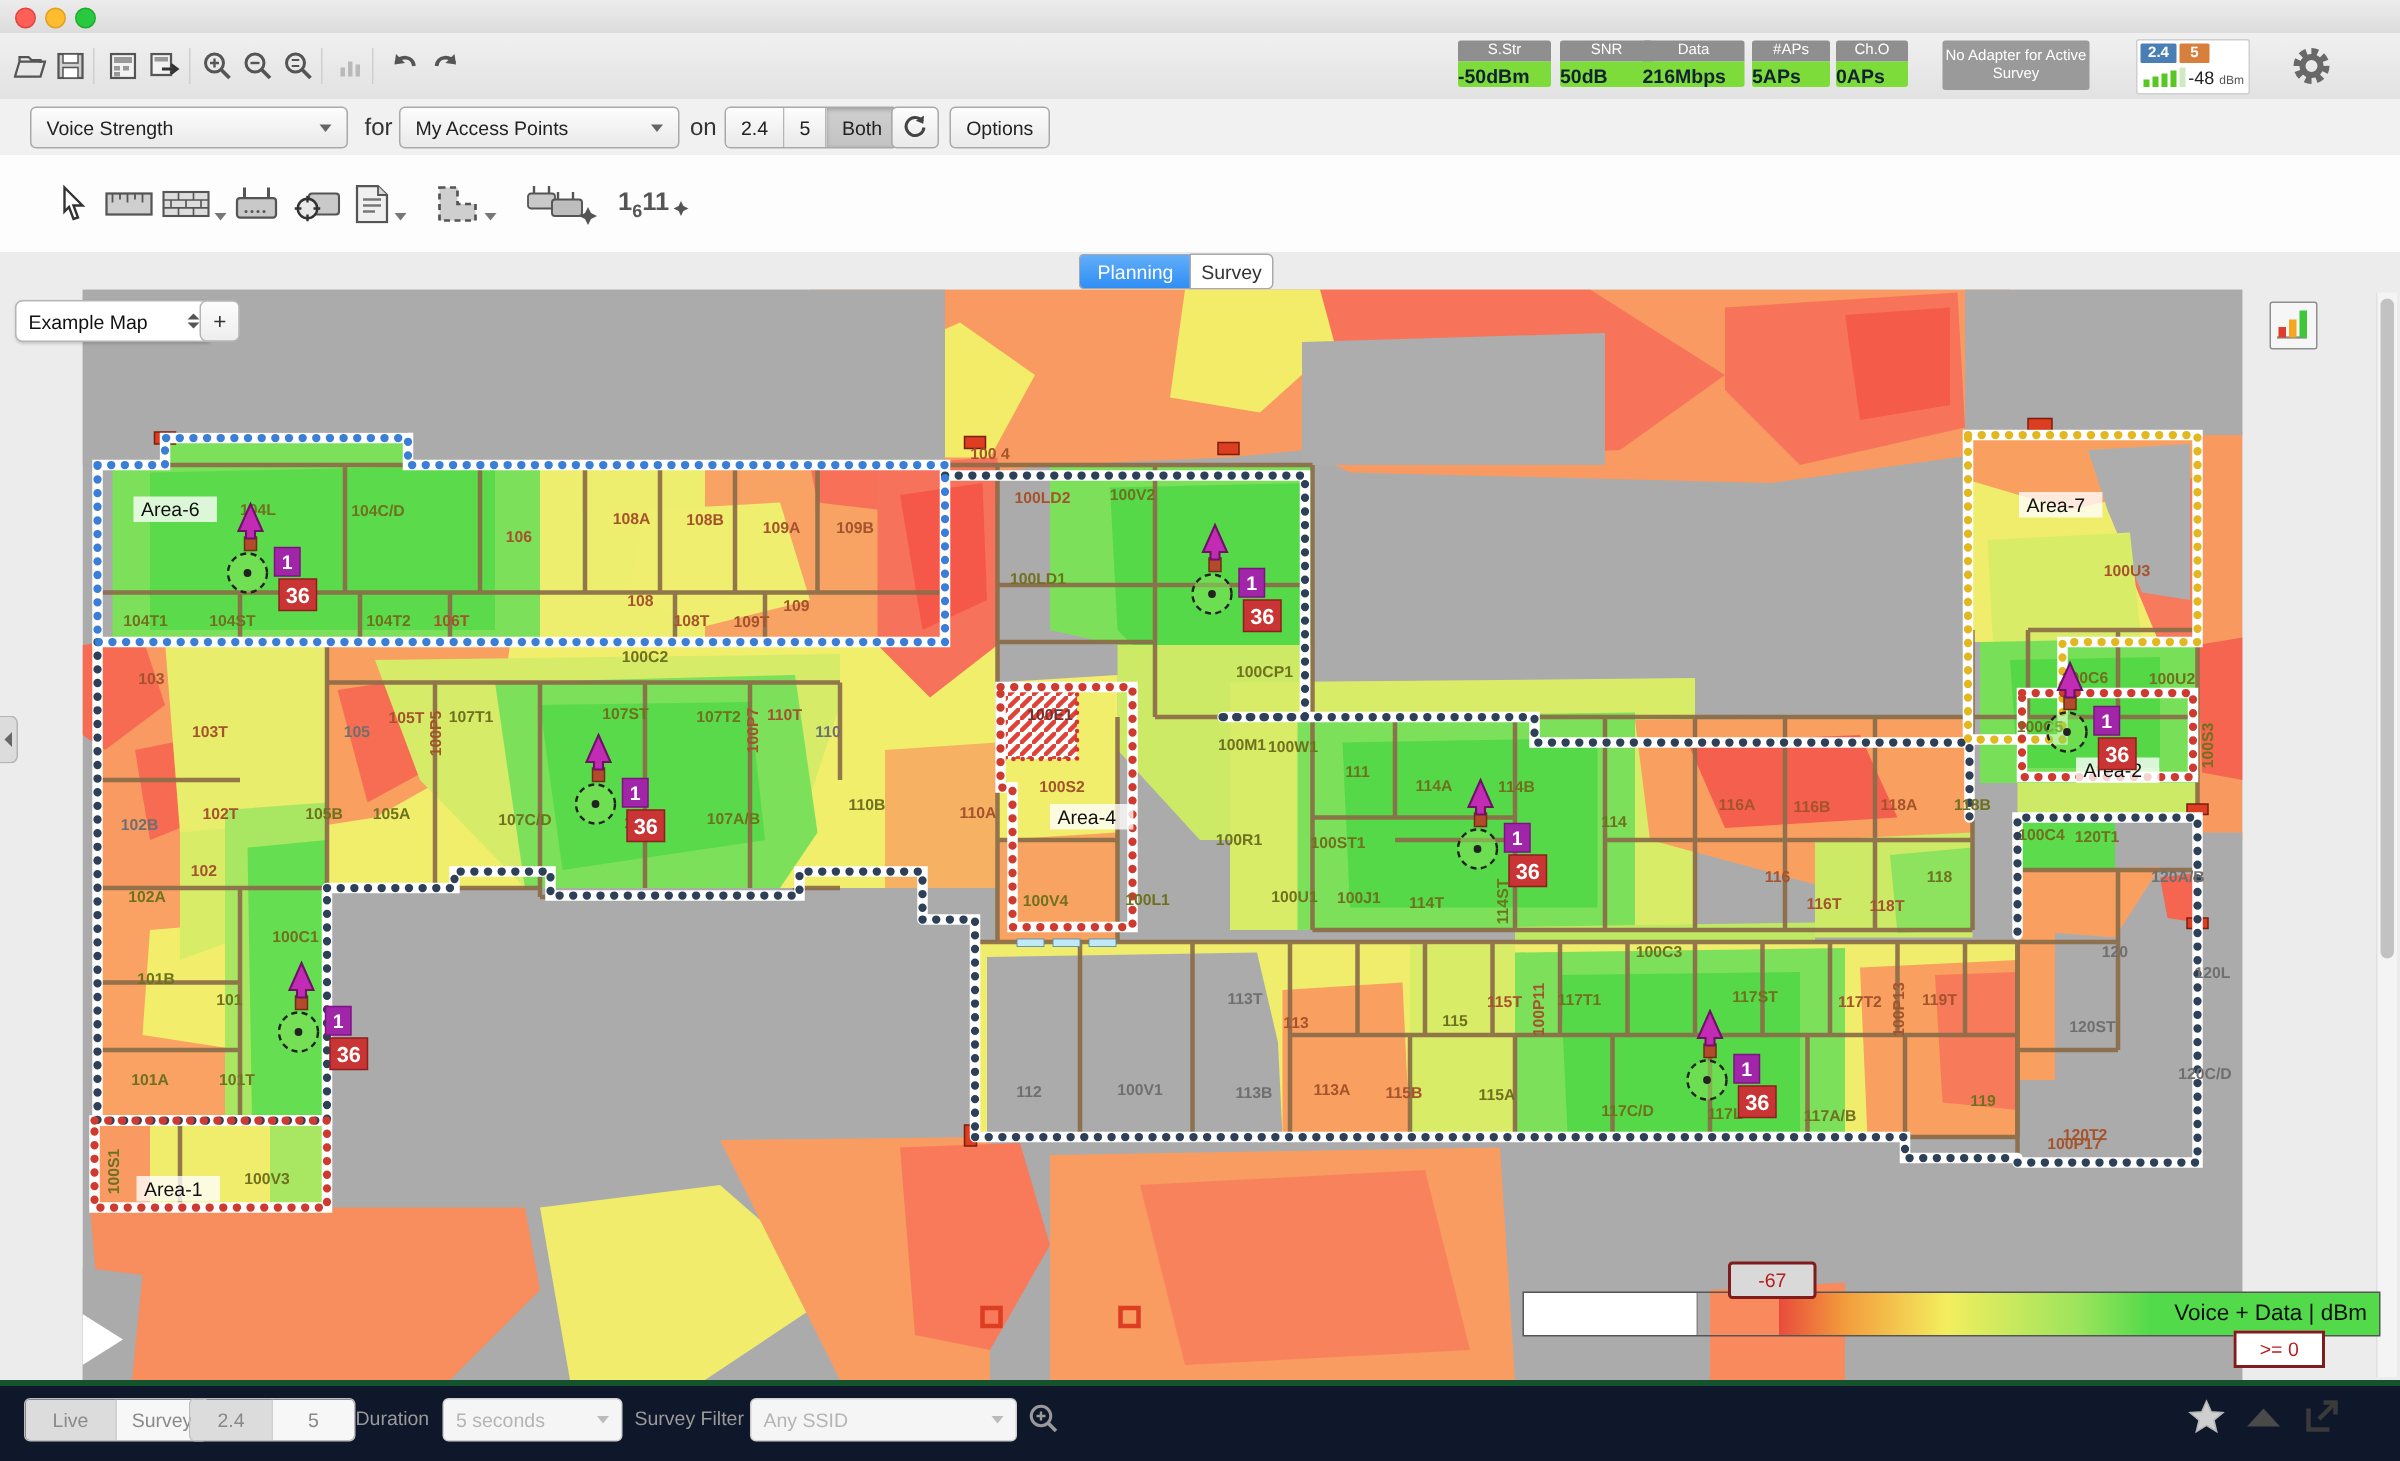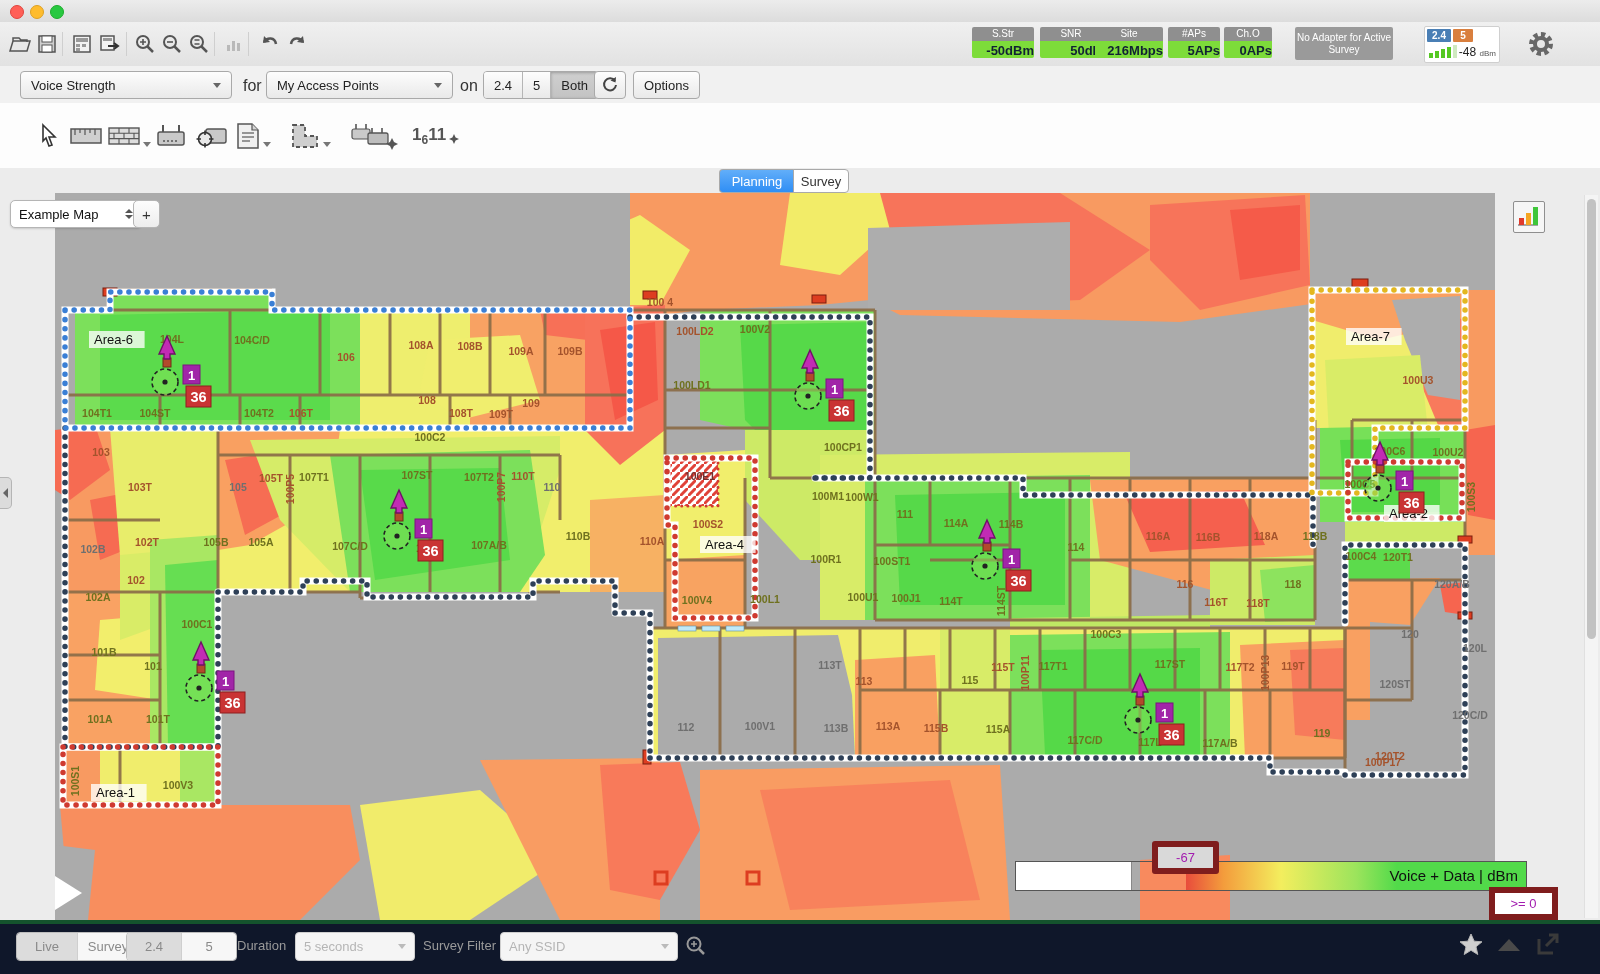--- a/index.html
+++ b/index.html
@@ -22,21 +22,21 @@
 
   
   .toolbar{left:0;top:22px;width:1600px;height:44px;background:linear-gradient(#f0f0f0,#e2e2e2);
     border-bottom:1px solid #c2c2c2;}
   .tb-ico{position:absolute;top:8px;width:28px;height:28px;display:flex;align-items:center;
     justify-content:center;color:#555;}
   .tb-sep{position:absolute;top:10px;width:1px;height:24px;background:#cfcfcf;}
   .badge{position:absolute;top:5px;width:62px;}
   .badge .hd{background:#8f8f8f;color:#fff;font-size:10px;text-align:center;height:14px;
     line-height:14px;border-radius:2px 2px 0 0;}
-  .badge .val{background:#7ddc3a;color:#123;font-size:13px;font-weight:bold;text-align:right;
+  .badge .val{background:#7ddc3a;color:#123;font-size:13px;font-weight:bold;text-align:left;
     height:17px;line-height:19px;border-radius:0 0 2px 2px;}
   .noadapter{position:absolute;top:5px;left:1295px;width:98px;height:33px;background:#9a9a9a;
     color:#fff;font-size:10px;text-align:center;border-radius:2px;display:flex;align-items:center;
     justify-content:center;line-height:1.15;}
   .meter{position:absolute;top:4px;left:1424px;width:74px;height:35px;background:#fff;
     border:1px solid #cfcfcf;border-radius:2px;}
   .chip{position:absolute;top:2px;height:13px;font-size:10px;font-weight:bold;color:#fff;
     text-align:center;line-height:13px;border-radius:1px;}
   .chip.b24{left:2px;width:24px;background:#4a7fb5;}
   .chip.b5{left:28px;width:20px;background:#d97f3e;}
@@ -90,26 +90,26 @@
   .chartbtn{position:absolute;left:1513px;top:8px;width:30px;height:30px;background:#f6f6f6;
     border:1px solid #8f8f8f;border-radius:2px;}
   .vsb{position:absolute;left:1584px;top:2px;width:13px;height:723px;background:#f4f4f4;border-left:1px solid #e0e0e0;}
   .vsb .thumb{position:absolute;left:2px;top:4px;width:9px;height:440px;background:#c2c2c2;border-radius:5px;}
   .expander{position:absolute;left:0;top:284px;width:11px;height:30px;background:#dcdcdc;
     border:1px solid #b5b5b5;border-left:none;border-radius:0 5px 5px 0;display:flex;align-items:center;justify-content:center;}
   .expander i{width:0;height:0;border-top:5px solid transparent;border-bottom:5px solid transparent;
     border-right:5px solid #666;}
 
   
-  .leg-bar{position:absolute;left:1015px;top:668px;width:512px;height:30px;border:1px solid #555;box-sizing:border-box;}
+  .leg-bar{position:absolute;left:1015px;top:668px;width:572px;height:30px;border:1px solid #555;box-sizing:border-box;}
   .leg-white{position:absolute;left:0;top:0;width:115px;height:28px;background:#fff;border-right:1px solid #888;}
   .leg-grad{position:absolute;left:170px;top:0;right:0;height:28px;
     background:linear-gradient(to right,#e84c3c 0%,#f39c3c 11%,#f3ee5e 28%,#9ce45c 50%,#52da4a 62%,#52da4a 100%);}
   .leg-title{position:absolute;right:8px;top:5px;font-size:15px;color:#101010;}
-  .leg-tag{position:absolute;border:6px solid #7f1d1d;font-size:13px;color:#a21caf;text-align:center;}
+  .leg-tag{position:absolute;border:2px solid #7f1d1d;font-size:13px;color:#b91c1c;text-align:center;}
   .leg-hi{left:1152px;top:648px;width:55px;height:21px;line-height:21px;background:#d9d9d9;border-radius:3px;}
   .leg-lo{left:1087px;top:693px;width:53px;height:22px;line-height:22px;background:#fff;margin-top:47px;}
   .leg-max{left:1489px;top:694px;width:57px;height:21px;line-height:21px;background:#fff;}
 
   
   .statusbar{left:0;top:920px;width:1600px;height:54px;background:#0f172a;border-top:4px solid #14532d;}
   .sseg{position:absolute;top:8px;height:27px;display:flex;border:1px solid #bdbdbd;border-radius:4px;overflow:hidden;}
   .sseg>div{min-width:44px;padding:0 8px;font-size:13px;color:#8a8a8a;display:flex;align-items:center;
     justify-content:center;background:#f7f7f7;border-right:1px solid #cfcfcf;}
   .sseg>div:last-child{border-right:none;}
@@ -216,21 +216,21 @@
 
     <div class="badge" style="left:972px">
       <div class="hd">S.Str</div>
         <div class="val">-50dBm</div>
       </div>
     <div class="badge" style="left:1040px">
       <div class="hd">SNR</div>
         <div class="val">50dB</div>
       </div>
     <div class="badge" style="left:1095px;width:68px">
-      <div class="hd">Site</div>
+      <div class="hd">Data</div>
         <div class="val">216Mbps</div>
       </div>
     <div class="badge" style="left:1168px;width:52px">
       <div class="hd">#APs</div>
         <div class="val">5APs</div>
       </div>
     <div class="badge" style="left:1224px;width:48px">
       <div class="hd">Ch.O</div>
         <div class="val">0APs</div>
       </div>

